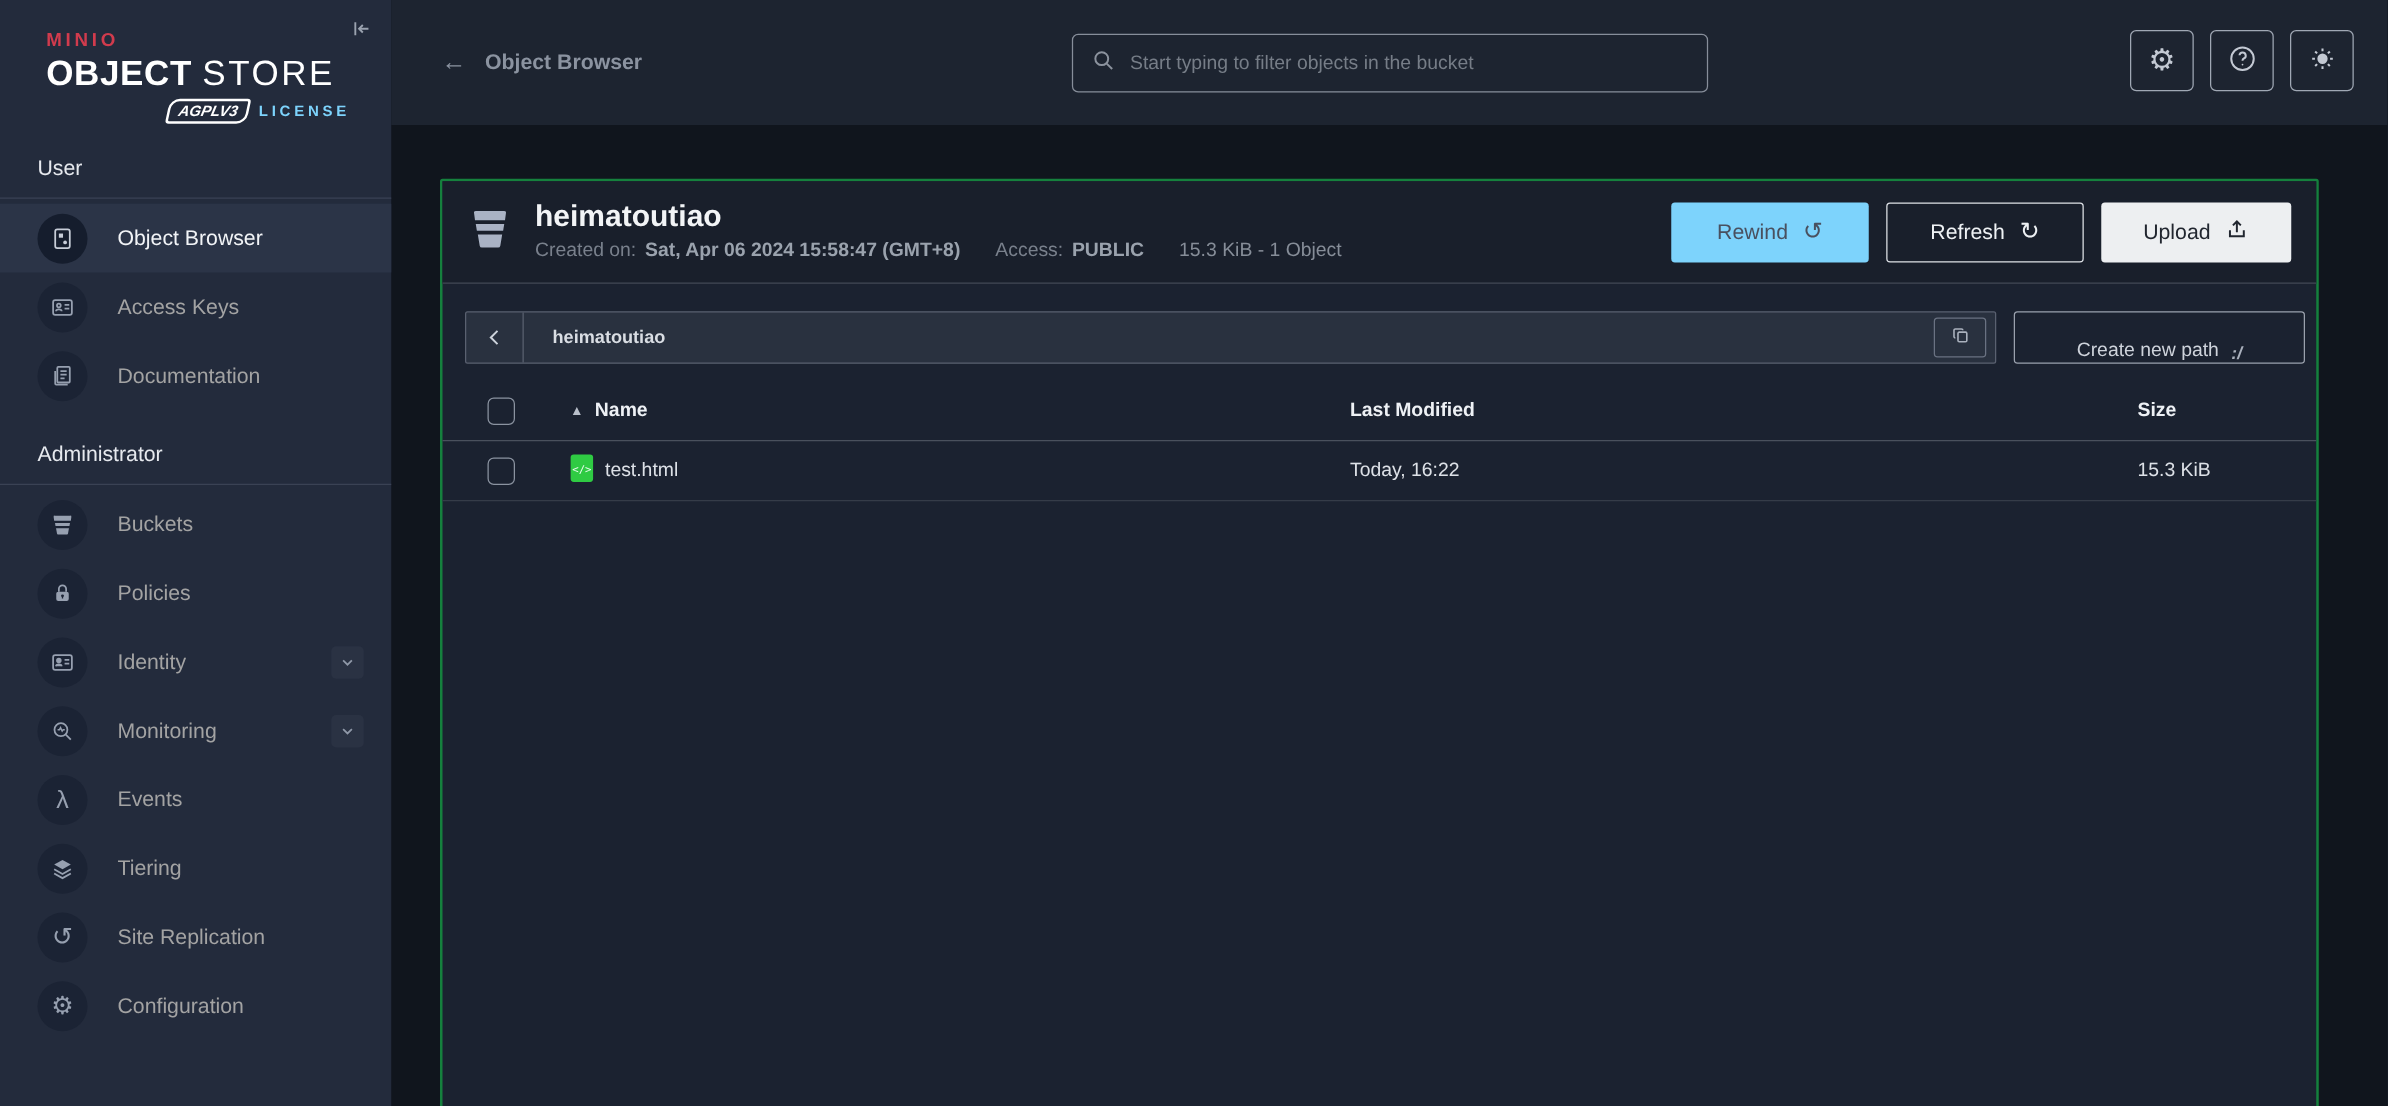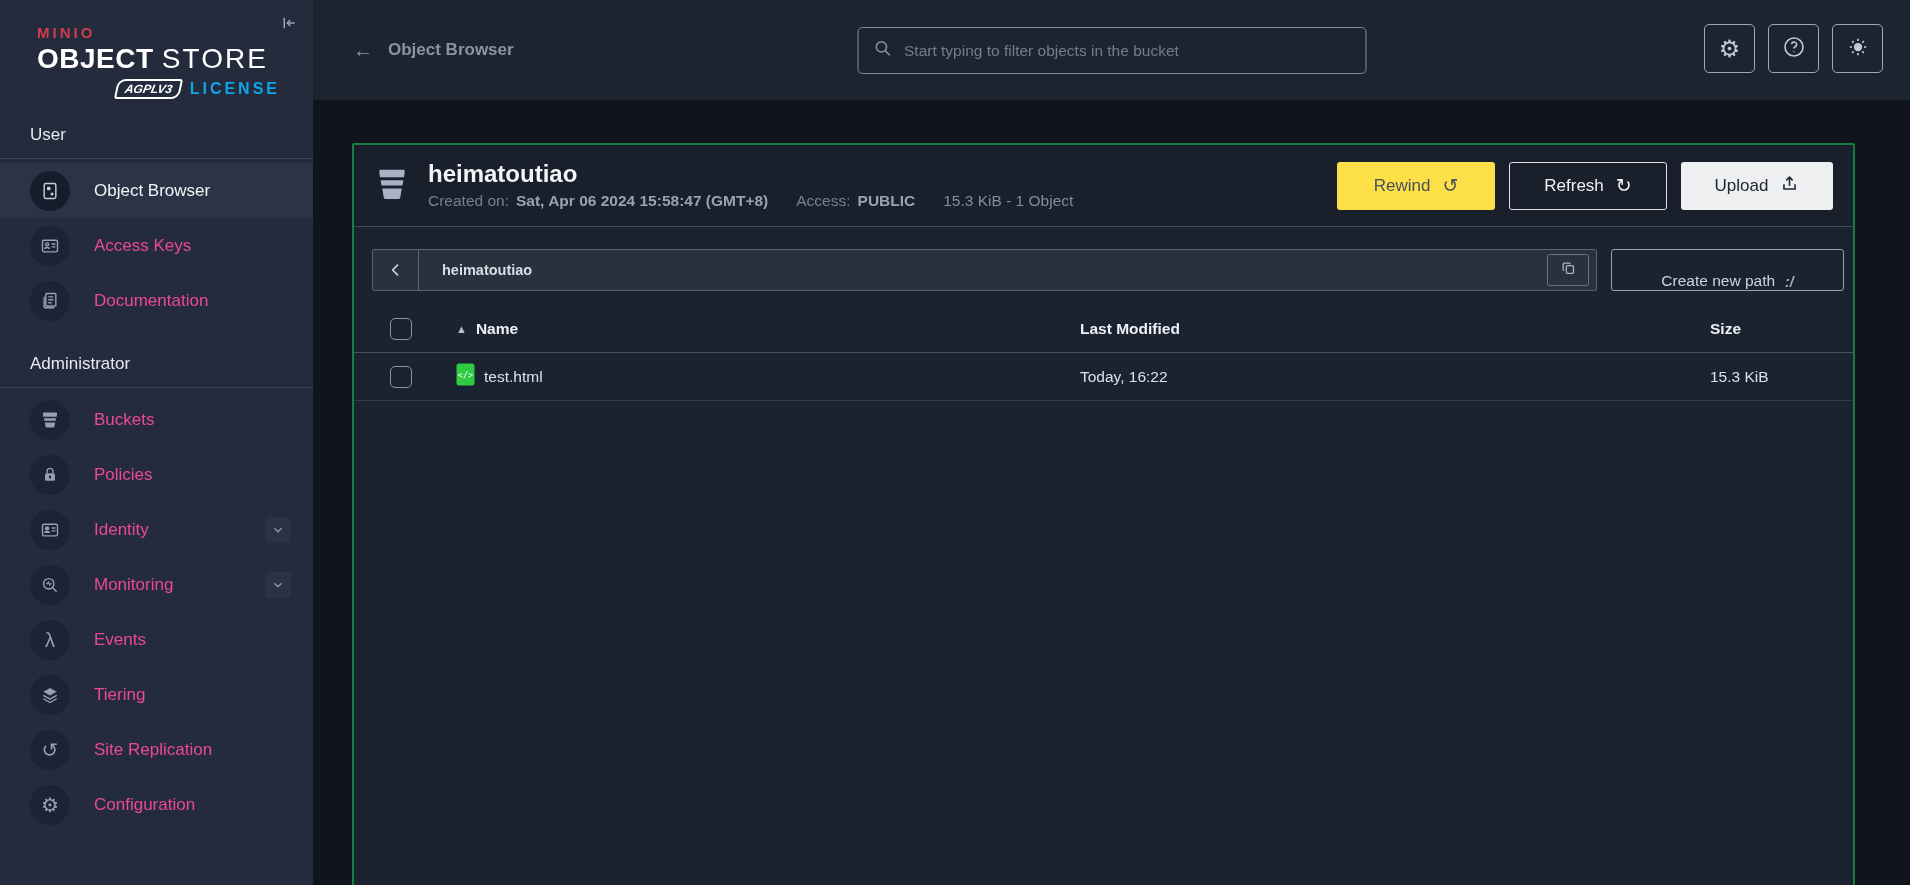--- a/index.html
+++ b/index.html
@@ -12,29 +12,29 @@
   .sidebar { width:313px; flex:0 0 313px; background:#232b3c; position:relative; height:885px; }
   .collapse-btn { position:absolute; top:14px; right:16px; color:#9aa2af; cursor:pointer; }
   .logo { padding:24px 0 0 37px; width:280px; }
   .brand-top { color:#d13b4d; font-size:15px; font-weight:bold; letter-spacing:3px; }
   .brand-main { color:#ffffff; font-size:28px; margin-top:2px; letter-spacing:.5px; white-space:nowrap; }
   .brand-main .b { font-weight:800; }
   .brand-main .l { font-weight:300; letter-spacing:2px;text-align:right; }
   .license-row { display:flex; justify-content:flex-end; align-items:center; gap:8px; margin-top:4px; width:243px; }
   .agpl-badge { color:#fff; border:2px solid #fff; border-radius:8px 3px 8px 3px; transform:skewX(-12deg);
                 font-style:italic; font-weight:bold; font-size:12px; padding:0 7px; line-height:16px; }
-  .license-label { color:#0ea5e9; font-size:16px; letter-spacing:3px; font-weight:bold; }
+  .license-label { color:#7dd3fc; font-size:12px; letter-spacing:3px; font-weight:bold; }
   .section-label { margin:0 18px 0 30px; padding-top:26px; font-size:17px; color:#e6e9ee; }
   .section-divider { border-bottom:1px solid #3a4254; margin:13px 0 4px 0; }
   .nav-item { height:55px; display:flex; align-items:center; padding-left:30px; cursor:pointer; }
   .nav-item.selected { background:#2b3447; }
   .icon-circle { width:40px; height:40px; border-radius:50%; background:#1b2334; display:flex;
                  align-items:center; justify-content:center; color:#97a0b0; flex:0 0 40px; }
   .nav-item.selected .icon-circle { background:#151d2d; color:#c7cdd8; }
-  .nav-label { margin-left:24px; font-size:17px; color:#ec4899; }
+  .nav-label { margin-left:24px; font-size:17px; color:#a3a3a3; }
   .nav-item.selected .nav-label { color:#f2f4f7; font-weight:500; }
   .expand-btn { margin-left:auto; margin-right:22px; width:26px; height:26px; border-radius:4px;
                 background:#2a3243; display:flex; align-items:center; justify-content:center; color:#8f98a8; cursor:pointer; }
   .glyph { font-size:20px; line-height:1; }
   
   .main { flex:1; display:flex; flex-direction:column; min-width:0; }
   .topbar { height:100px; background:#1d2430; position:relative; display:flex; align-items:center; flex:0 0 100px; }
   .page-head { display:flex; align-items:center; gap:15px; padding-left:40px; color:#8b93a0; }
   .back-arrow { font-size:20px; cursor:pointer; }
   .page-title { font-size:17px; font-weight:bold; }
@@ -57,21 +57,21 @@
   .bucket-icon-big { color:#a9b2c4; margin-right:18px; }
   .bucket-title { font-size:24px; font-weight:bold; color:#f2f4f6; line-height:1.1; }
   .bucket-sub { display:flex; align-items:center; gap:28px; margin-top:5px; font-size:15.5px; }
   .sub-label { color:#79808c; }
   .sub-value { color:#9aa2ad; font-weight:bold; margin-left:7px; }
   .sub-usage { color:#868d98; }
   .bucket-actions { margin-left:auto; display:flex; gap:14px; }
   .btn { height:48px; border-radius:3px; display:flex; align-items:center; justify-content:center; gap:12px;
          font-size:17px; font-family:"Liberation Sans", sans-serif; cursor:pointer; border:none; }
   .btn .glyph { font-size:19px; }
-  .btn-rewind { width:158px; background:#fde047; color:#49505f; cursor:default; }
+  .btn-rewind { width:158px; background:#7dd3fc; color:#49505f; cursor:default; }
   .btn-refresh { width:158px; background:transparent; border:1px solid #dfe3e8; color:#eef1f4; }
   .btn-upload { width:152px; background:#edeff1; color:#21262f; font-weight:500; }
   .path-row { display:flex; margin:22px 9px 0 18px; gap:14px; height:42px; flex:0 0 auto; }
   .pathbar { flex:1; display:flex; align-items:center; background:#29313f; border:1px solid #5a6170; border-radius:2px; }
   .path-chevron { width:46px; align-self:stretch; border-right:1px solid #5a6170; display:flex; align-items:center;
                   justify-content:center; color:#cdd3db; cursor:pointer; }
   .path-text { margin-left:23px; font-size:14.5px; font-weight:bold; color:#d9dde3; }
   .copy-btn { margin-left:auto; margin-right:7px; width:42px; height:32px; border:1px solid #6a7282; border-radius:3px;
               background:transparent; color:#aab1bd; display:flex; align-items:center; justify-content:center; cursor:pointer; }
   .create-btn { width:233px; border:1px solid #9aa1ad; border-radius:3px; background:transparent; color:#ced3db;

